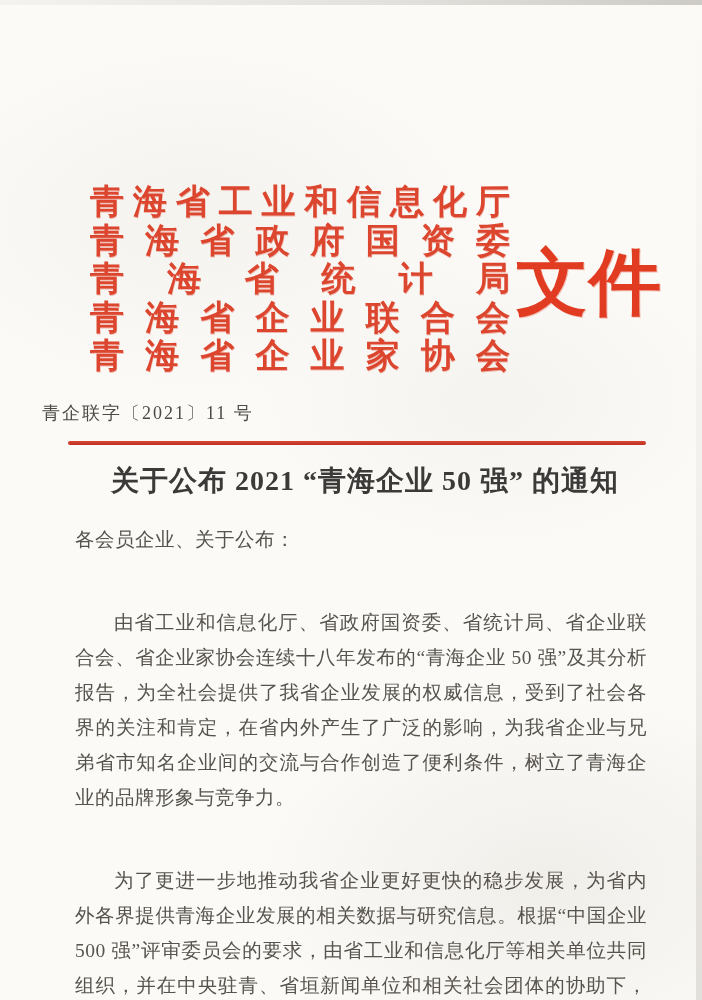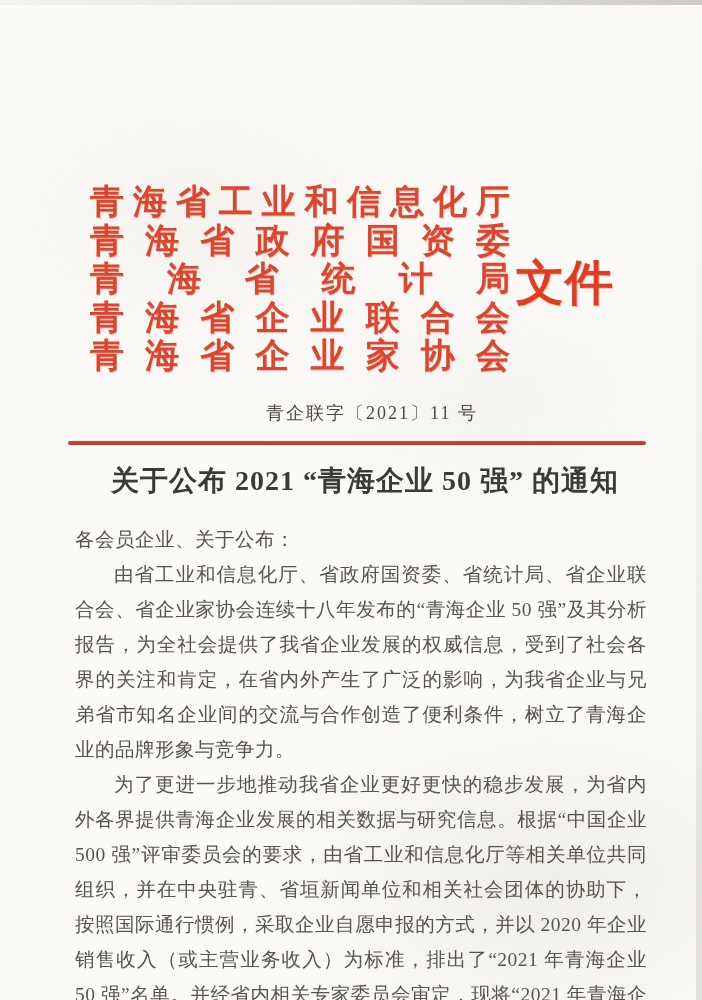--- a/index.html
+++ b/index.html
@@ -49,38 +49,37 @@
     line-height: 38.5px;
     font-weight: bold;
     color: #dc452e;
     text-shadow: 0.5px 0.5px 0 rgba(220,69,46,0.35);
     white-space: nowrap;
   }
   .doc-type {
     position: absolute;
     left: 516px;
     top: 254px;
-    font-size: 48px;
+    font-size: 72px;
     line-height: 58px;
     font-weight: bold;
     color: #e13c22;
     letter-spacing: 1px;
     text-shadow: 1px 1px 0 rgba(225,60,34,0.3);
     white-space: nowrap;
   }
 
   
   .doc-number {
     position: absolute;
     top: 401px;
     left: 0;
     width: 100%;
     padding-left: 42px;
     box-sizing: border-box;
-    text-align: center;
     font-size: 18px;
     color: #4d4943;
     letter-spacing: 2px;
     font-family: Liberation Serif, serif;
   }
 
   
   .red-rule {
     position: absolute;
     left: 68px;
@@ -113,21 +112,21 @@
     left: 75px;
     top: 522px;
     width: 572px;
     font-size: 19.5px;
     line-height: 35px;
     color: #57534d;
     text-align: justify;
     letter-spacing: 0.5px;
   }
   .body-text p { margin: 0; }
-  .body-text .para { text-indent: 2em; }
+  .body-text .para { text-indent: 2em; margin-top: 48px; }
 </style>
 </head>
 <body>
 
 <div class="page">
 
   <div class="edge-top"></div>
   <div class="edge-right"></div>
 
   <div class="letterhead">

